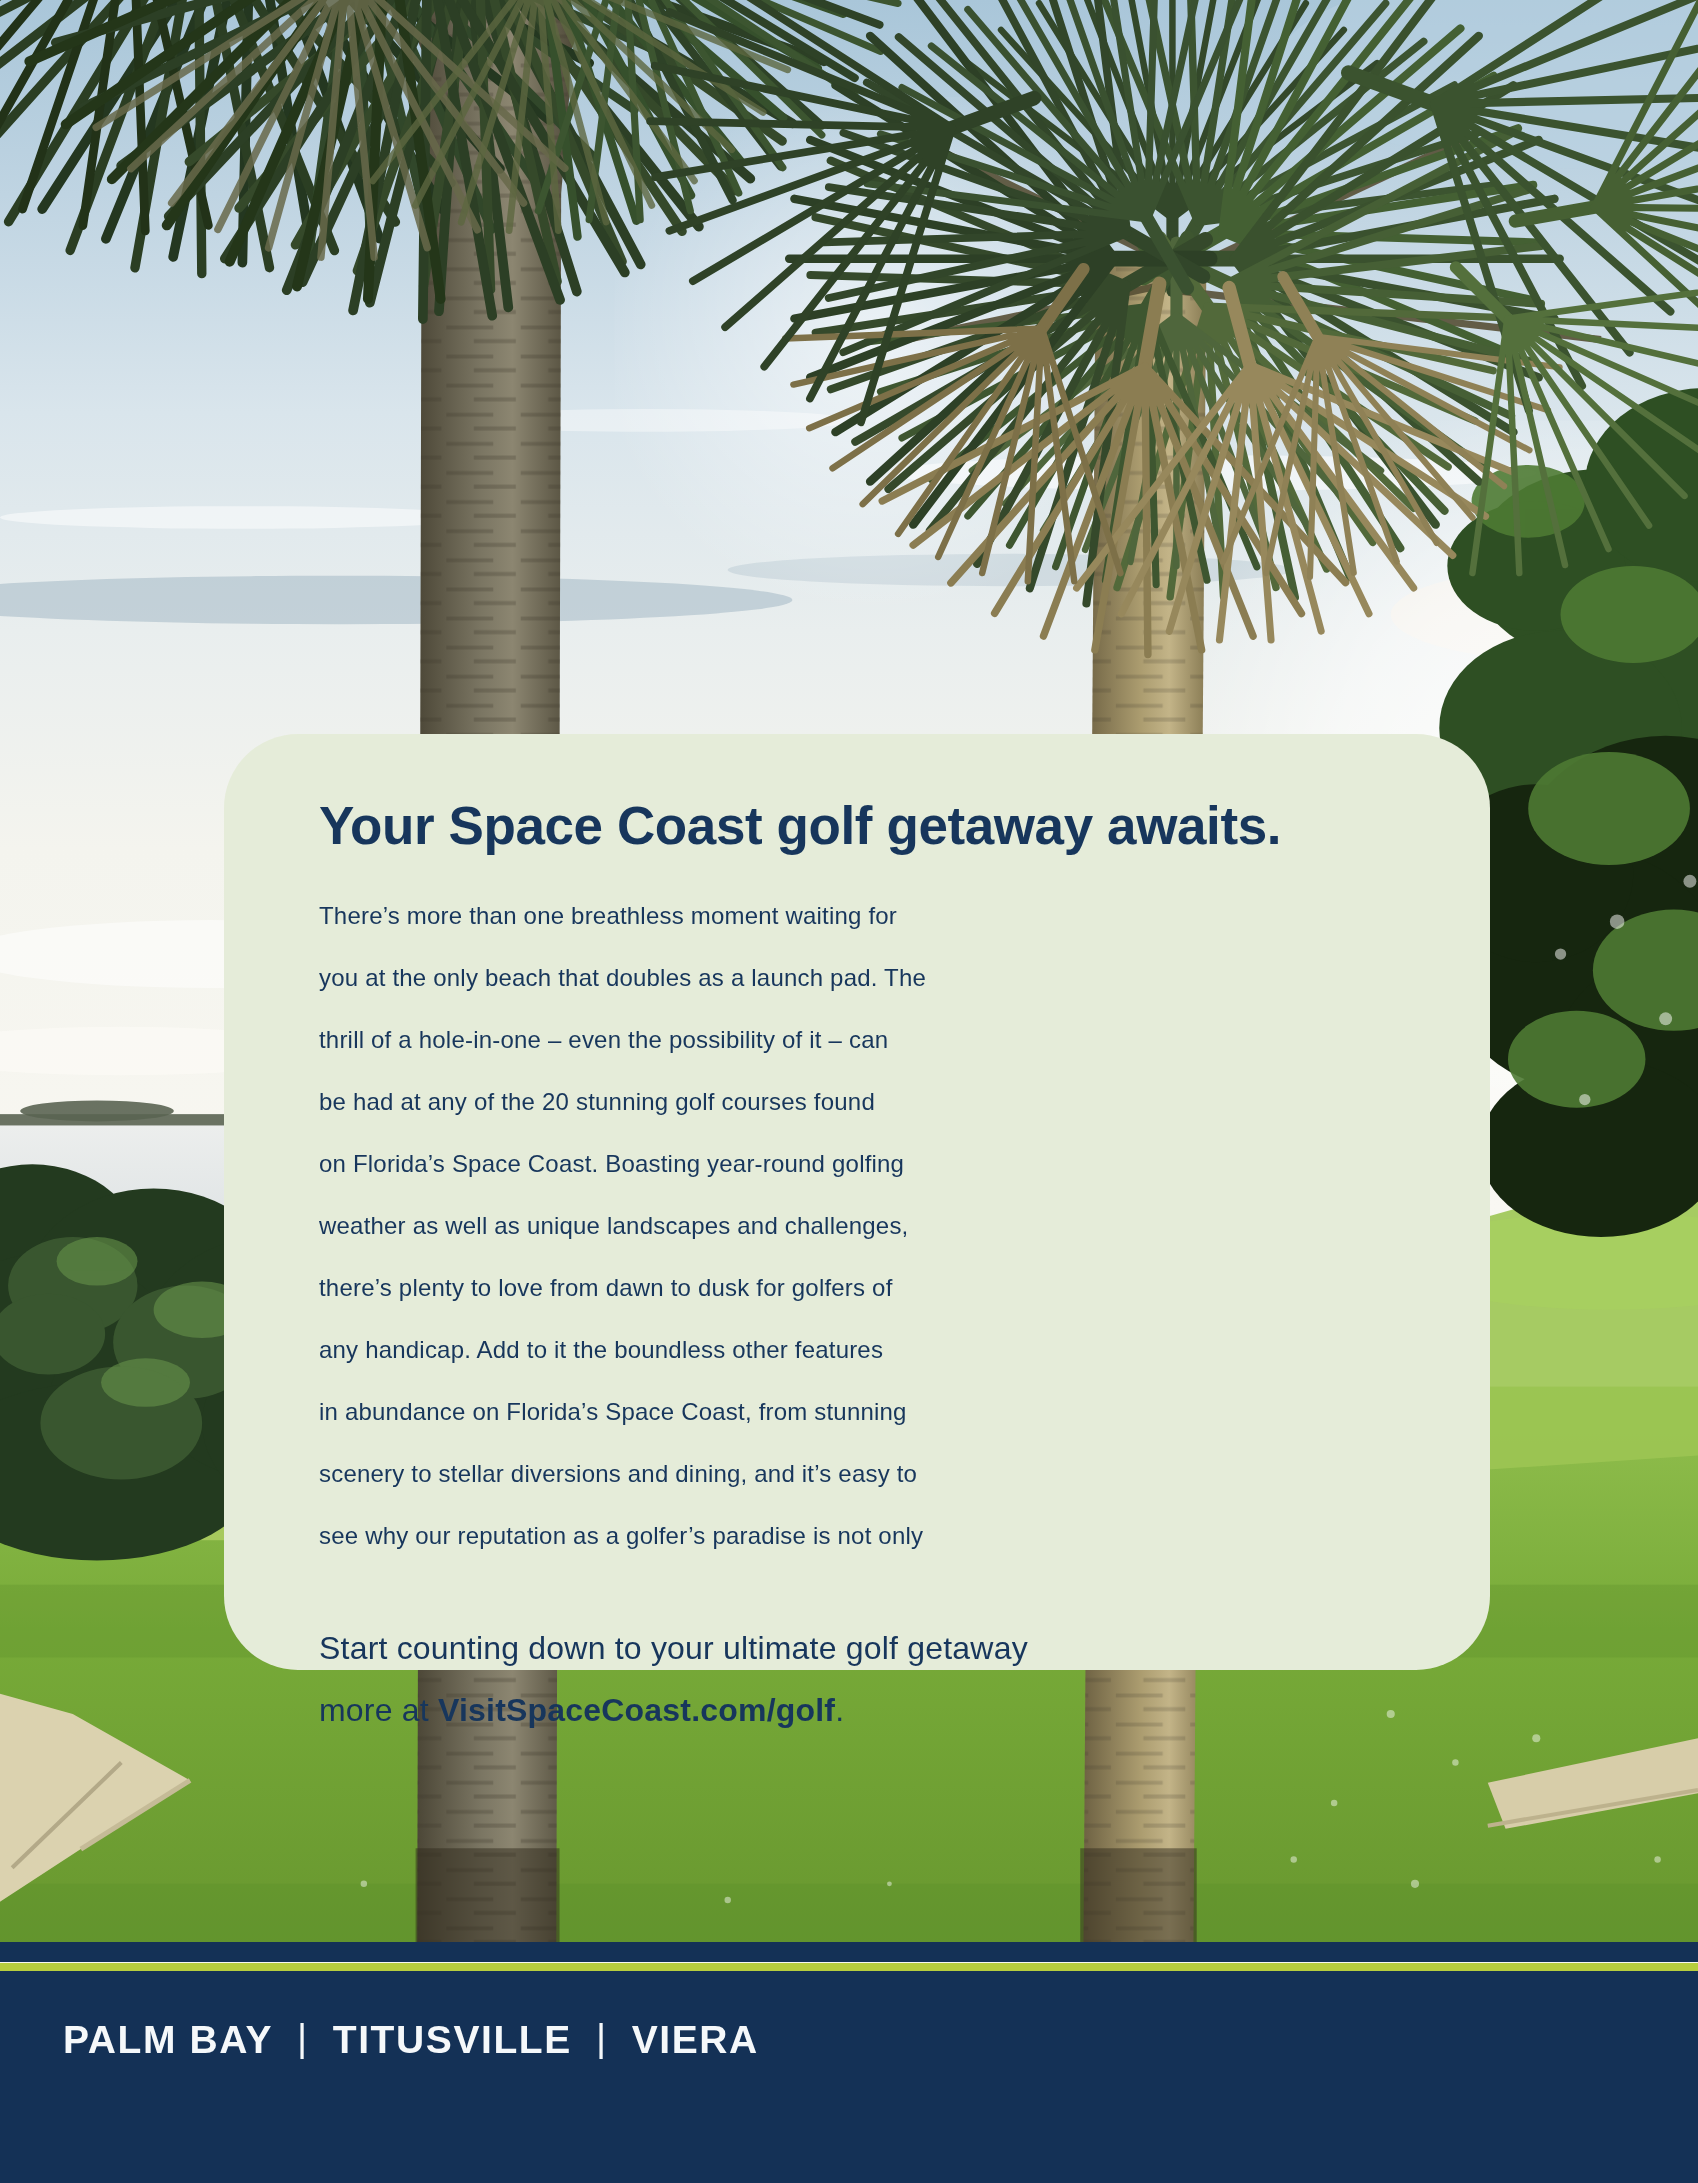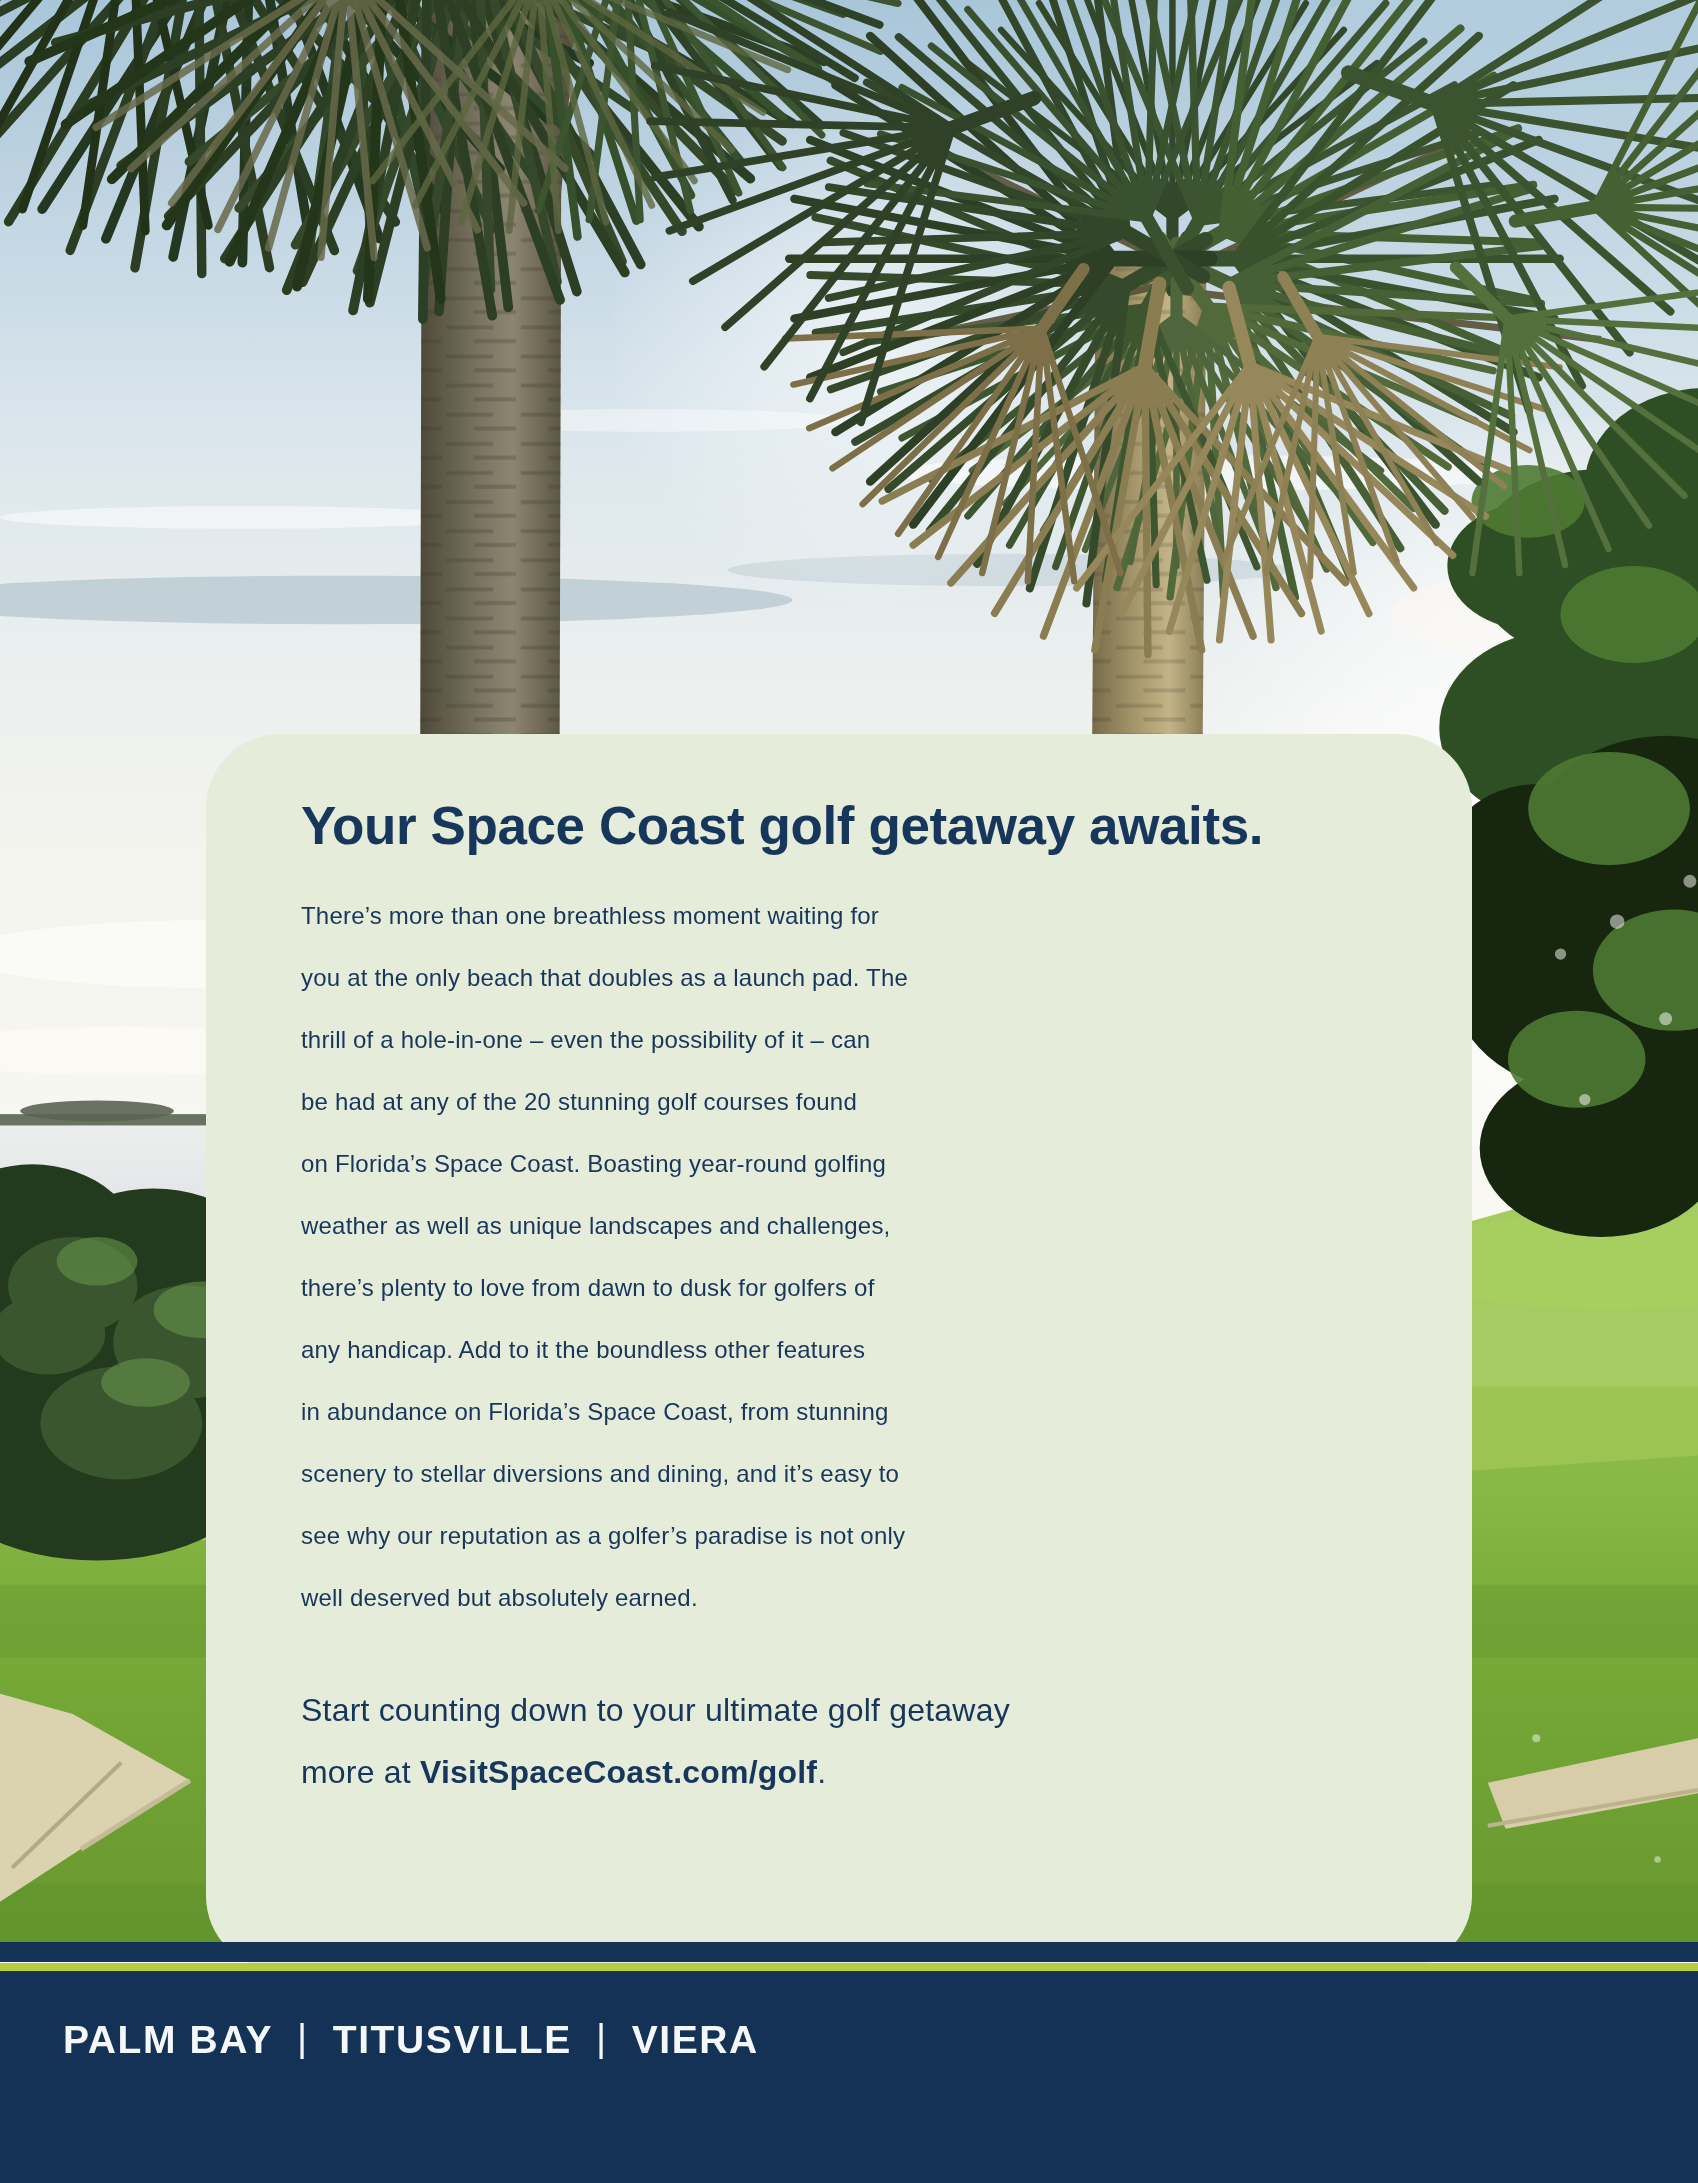--- a/index.html
+++ b/index.html
@@ -7,21 +7,21 @@
     width:1698px;height:2183px;overflow:hidden;
     font-family:"Liberation Sans","DejaVu Sans",sans-serif;
     background:#eef1ee;
   }
   .page{position:relative;width:1698px;height:2183px;overflow:hidden;}
   .photo{position:absolute;left:0;top:0;width:1698px;height:2183px;}
   .photo svg{display:block;width:100%;height:100%;}
 
   
   .card{
-    position:absolute;left:206px;top:734px;width:1266px;height:1236px;
+    position:absolute;left:224px;top:734px;width:1266px;height:936px;
     box-sizing:border-box;border-radius:74px;
     background:var(--card-bg,#e5ecd9);
     padding:60px 95px;
     color:var(--navy,#17365c);
   }
   .card h1{
     margin:0 0 27.5px 0;
     font-size:53px;line-height:1.2;font-weight:700;letter-spacing:-0.4px;
     color:var(--navy,#17365c);
   }
@@ -291,21 +291,20 @@
         <div>you at the only beach that doubles as a launch pad. The</div>
         <div>thrill of a hole-in-one – even the possibility of it – can</div>
         <div>be had at any of the 20 stunning golf courses found</div>
         <div>on Florida’s Space Coast. Boasting year-round golfing</div>
         <div>weather as well as unique landscapes and challenges,</div>
         <div>there’s plenty to love from dawn to dusk for golfers of</div>
         <div>any handicap. Add to it the boundless other features</div>
         <div>in abundance on Florida’s Space Coast, from stunning</div>
         <div>scenery to stellar diversions and dining, and it’s easy to</div>
         <div>see why our reputation as a golfer’s paradise is not only</div>
-        <div>well deserved but absolutely earned.</div>
       </div>
     <div class="cta-copy">
       <div class="cta-line">Start counting down to your ultimate golf getaway</div>
       <div class="cta-line"><span>more at </span><a class="cta-link" href="#">VisitSpaceCoast.com/golf</a><span>.</span></div>
     </div>
   </section>
 
   <div class="footer-navy-thin"></div>
   <div class="footer-stripe"></div>
   <footer class="footer-main">

